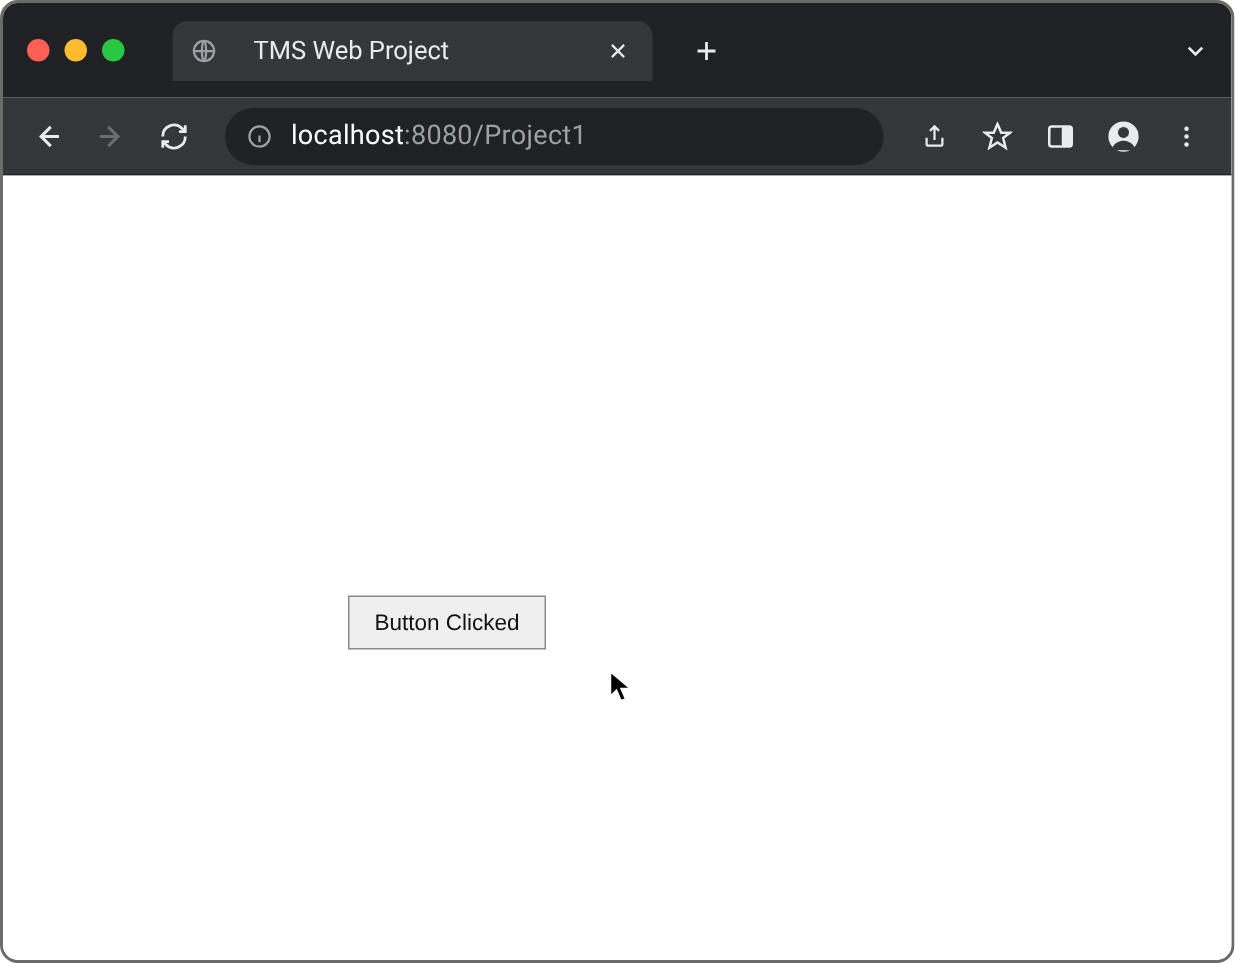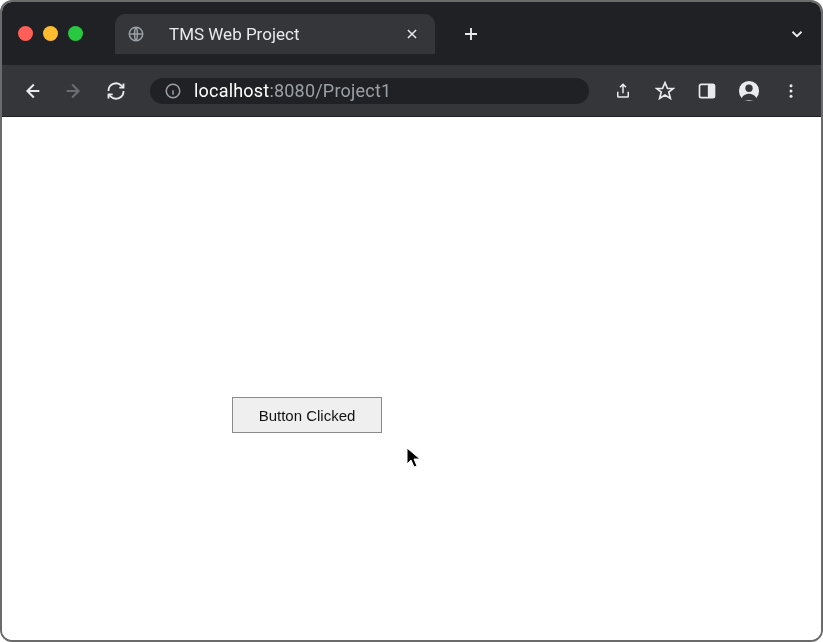--- a/index.html
+++ b/index.html
@@ -88,21 +88,21 @@
       border-bottom:1px solid #202124;
     }
     .nav-btn {
       width:36px;height:36px;border-radius:50%;
       display:flex;align-items:center;justify-content:center;
       color:#e8eaed;
     }
     .nav-btn.disabled { color:#6b6d72; }
     .omnibox {
       flex:1;
-      height:26px;
+      height:38px;
       background:#202124;
       border-radius:19px;
       display:flex;
       align-items:center;
       margin:0 10px;
       padding:0 12px;
       gap:10px;
       color:#e8eaed;
     }
     .site-info {
@@ -122,21 +122,21 @@
     }
     .content {
       flex:1;
       background:#ffffff;
       position:relative;
     }
     .web-button {
       position:absolute;
       left:230px;
       top:280px;
-      width:150px;
+      width:132px;
       height:36px;
       background:#efefef;
       border:1px solid #8a8a8a;
       color:#111;
       font-size:15px;
       font-family: Arial, sans-serif;
       display:flex;align-items:center;justify-content:center;
       cursor:pointer;
     }
     .cursor {

